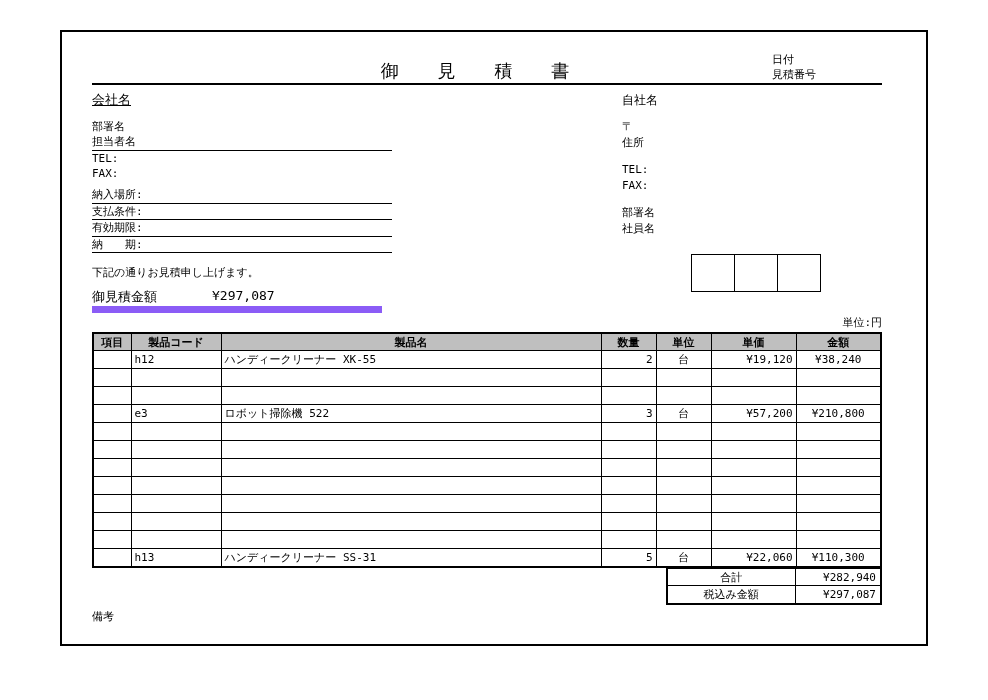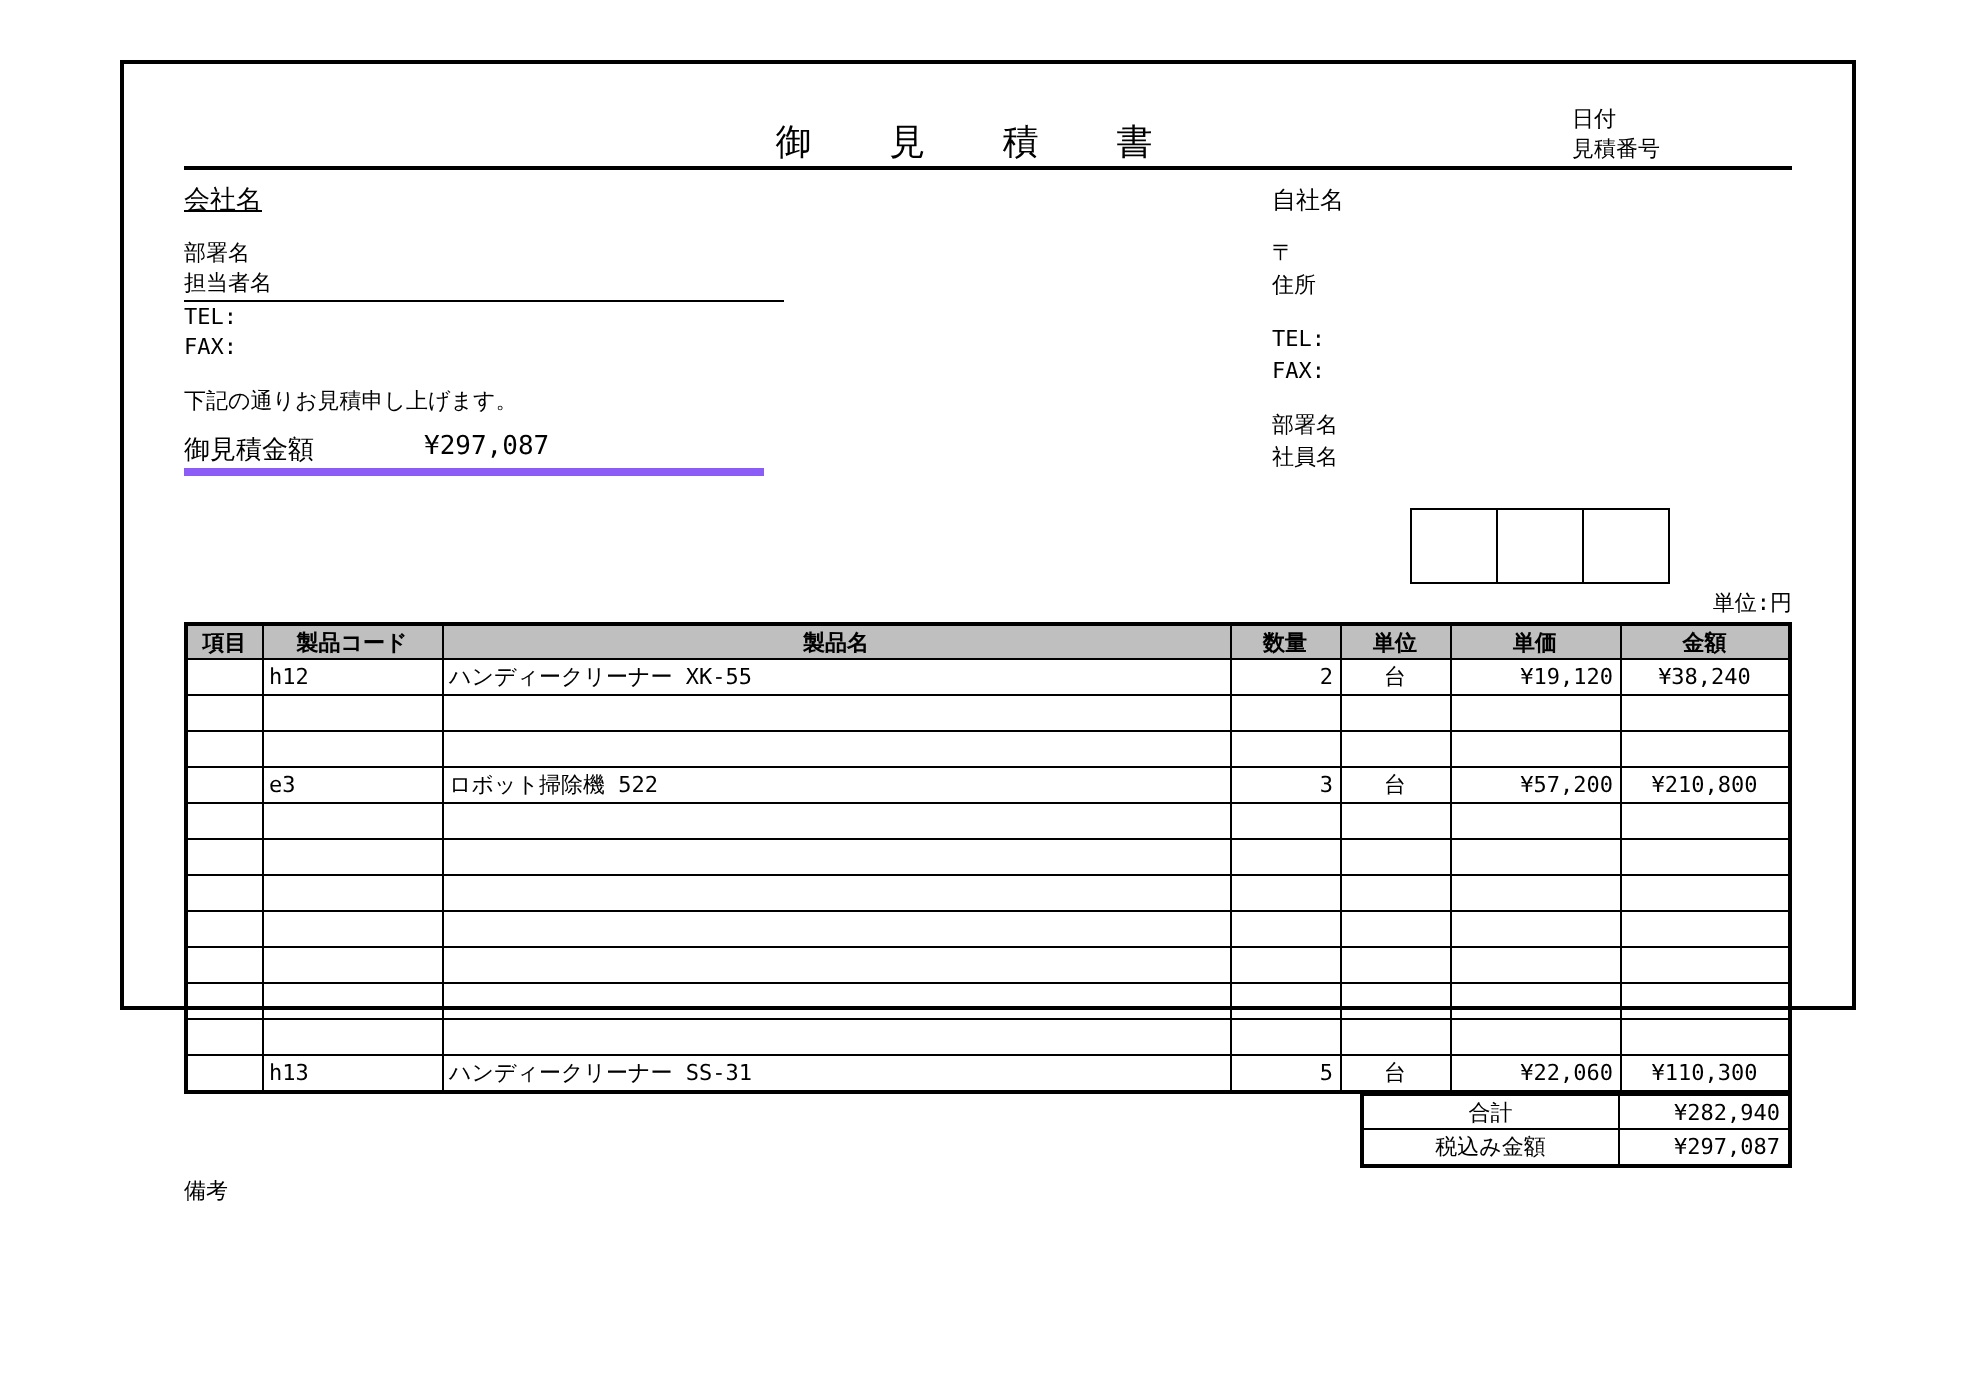--- a/index.html
+++ b/index.html
@@ -9,22 +9,22 @@
     background: #fff;
     color: #000;
     width: 988px;
     height: 700px;
     position: relative;
     padding: 30px 60px;
   }
   .page {
     border: 2px solid #000;
     width: 100%;
-    height: 475px;
-    padding: 20px 30px 10px 30px;
+    height: 616px;
+    padding: 20px 44px 10px 30px;
     position: relative;
   }
   .header-row {
     display: flex;
     justify-content: space-between;
     align-items: flex-end;
     border-bottom: 2px solid #000;
     margin: 0 0 6px 0;
   }
   .title {
@@ -62,21 +62,21 @@
   .info-block { margin-top: 6px; }
   .info-block .ul-line { width: 300px; }
   .notice { font-size: 11px; margin-top: 12px; }
   .amount-row {
     display: flex;
     justify-content: space-between;
     align-items: flex-end;
     margin-top: 8px;
   }
   .total-line {
-    border-bottom: 4px solid #8b5cf6;
+    border-bottom: 7px solid #8b5cf6;
     font-size: 13px;
     width: 290px;
     display: flex;
   }
   .total-line .lbl { width: 120px; }
   .stamp-boxes {
     display: flex;
   }
   .stamp-boxes div {
     border: 1px solid #000;
@@ -144,20 +144,26 @@
   </div>
 
   <div class="two-col">
     <div class="left-col">
       <span class="company-name">会社名</span>
       <div class="small">部署名</div>
       <div class="ul-line" style="width:300px">担当者名</div>
       <div class="small">TEL:</div>
       <div class="small">FAX:</div>
 
+      <div class="info-block">
+        <div class="ul-line">納入場所:</div>
+        <div class="ul-line">支払条件:</div>
+        <div class="ul-line">有効期限:</div>
+        <div class="ul-line">納　　期:</div>
+      </div>
 
       <div class="notice">下記の通りお見積申し上げます。</div>
 
       <div class="amount-row">
         <div class="total-line">
           <span class="lbl">御見積金額</span>
           <span>¥297,087</span>
         </div>
       </div>
     </div>

